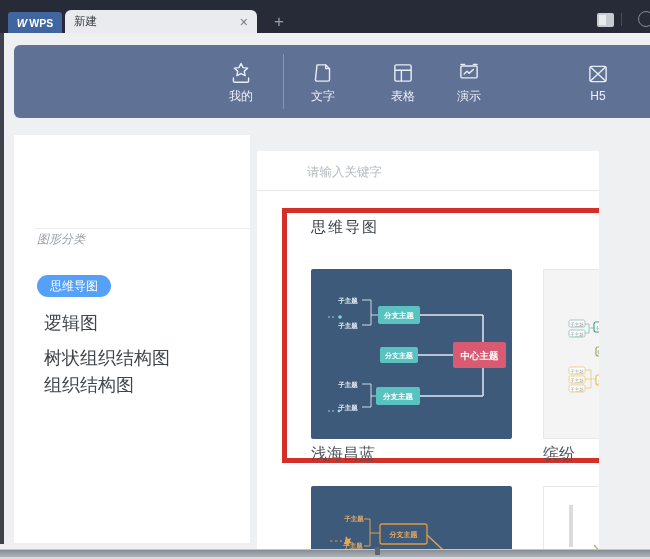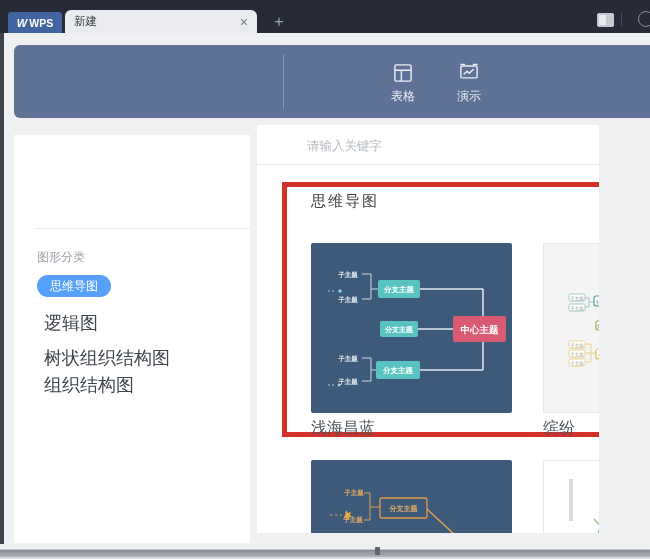--- a/index.html
+++ b/index.html
@@ -30,27 +30,27 @@
   .appbar { left:14px; top:45px; width:636px; height:73px; background:#5f7296; border-radius:6px 0 0 6px; }
   .app-item { position:absolute; top:5px; width:56px; height:64px; display:flex; flex-direction:column;
               align-items:center; justify-content:center; cursor:pointer; border-radius:4px; }
   .app-item.active { background:rgba(255,255,255,0.24); }
   .app-item .lbl { font-size:12px; color:#eef1f7; margin-top:2px; }
   .app-sep { position:absolute; left:269px; top:9px; width:1px; height:55px; background:rgba(255,255,255,0.25); }
 
   
   .sidebar { left:14px; top:135px; width:236px; height:408px; background:#ffffff; }
   .sb-divider { position:absolute; left:20px; right:0; top:93px; height:1px; background:#ededed; }
-  .sb-label { position:absolute; left:23px; top:114px; font-size:12px; color:#9ba1a8; }
+  .sb-label { position:absolute; left:23px; top:96px; font-size:12px; color:#9ba1a8;font-style:italic; }
   .sb-pill { position:absolute; left:23px; top:140px; height:22px; line-height:22px; padding:0 13px;
              background:#55a0f8; border-radius:11px; color:#fff; font-size:12px; cursor:pointer; }
   .sb-item { position:absolute; left:30px; font-size:18px; color:#3f454c; cursor:pointer; }
 
   
-  .content { left:257px; top:125px; width:342px; height:408px; background:#ffffff; overflow:hidden; }
+  .content { left:257px; top:151px; width:342px; height:408px; background:#ffffff; overflow:hidden; }
   .search-input { position:absolute; left:50px; top:10px; width:260px; height:22px; border:none; outline:none;
                   background:transparent; font-family:"Liberation Sans",sans-serif; font-size:12.5px; color:#333; }
   .search-input::placeholder { color:#b6bbc1; }
   .search-icon { position:absolute; left:359px; top:12px; cursor:pointer; }
   .search-underline { position:absolute; left:0; right:0; top:39px; height:1px; background:#e9e9e9; }
   .redbox { position:absolute; left:25px; top:57px; width:400px; height:255px; border:5px solid #d3302a; background:#fff; }
   .section-title { position:absolute; left:24px; top:5px; font-size:15px; color:#3c4146; letter-spacing:2px; }
   .card { position:absolute; cursor:pointer;padding-left:15px; }
   .card1 { left:24px; top:56px; width:201px; height:170px; background:#3d5a7a; border-radius:2px; }
   .card2 { left:256px; top:56px; width:201px; height:170px; background:#f4f4f5; border:1px solid #e8e8e8; }
@@ -87,21 +87,39 @@
   <div class="abs newtab">+</div>
 
   <div class="abs tb-badge"></div>
   <div class="abs tb-badge-inner"></div>
   <div class="abs tb-sep"></div>
   <div class="abs tb-circle"></div>
 
   <div class="abs appbar">
     <div class="app-sep"></div>
 
-
+    <div class="app-item" style="left:199px">
+      <span>
+        <svg width="26" height="26" viewBox="0 0 24 24" fill="none" stroke="#e9edf5" stroke-width="1.3" stroke-linejoin="round" stroke-linecap="round">
+          <path d="M12 3.2 l1.9 3.8 4.2 .5 -3.1 2.9 .8 4.1 -3.8 -2 -3.8 2 .8 -4.1 -3.1 -2.9 4.2 -.5 z"></path>
+          <path d="M5 16.5 v2.8 a1.2 1.2 0 0 0 1.2 1.2 h11.6 a1.2 1.2 0 0 0 1.2 -1.2 v-2.8"></path>
+        </svg>
+      </span>
+      <span class="lbl">我的</span>
+    </div>
+
+    <div class="app-item" style="left:281px">
+      <span>
+        <svg width="26" height="26" viewBox="0 0 24 24" fill="none" stroke="#e9edf5" stroke-width="1.3" stroke-linejoin="round" stroke-linecap="round">
+          <path d="M6.5 4.5 h8 l3.5 3.5 v10 a1.5 1.5 0 0 1 -1.5 1.5 h-10 a1.5 1.5 0 0 1 -1.5 -1.5 z"></path>
+          <path d="M14.5 4.5 v3.5 h3.5"></path>
+        </svg>
+      </span>
+      <span class="lbl">文字</span>
+    </div>
 
     <div class="app-item" style="left:361px">
       <span>
         <svg width="26" height="26" viewBox="0 0 24 24" fill="none" stroke="#e9edf5" stroke-width="1.3" stroke-linejoin="round">
           <rect x="4.5" y="4.5" width="15" height="15" rx="1.5"></rect>
           <path d="M4.5 9.5 H19.5 M10.5 9.5 V19.5"></path>
         </svg>
       </span>
       <span class="lbl">表格</span>
     </div>
@@ -111,20 +129,29 @@
         <svg width="26" height="26" viewBox="0 0 24 24" fill="none" stroke="#e9edf5" stroke-width="1.3" stroke-linejoin="round" stroke-linecap="round">
           <rect x="4.5" y="5.5" width="15" height="11" rx="1"></rect>
           <path d="M8 4 h-3.5 M19.5 4 h-3.5"></path>
           <path d="M7.5 13 l2.7-2.7 2 2 3.8-3.6"></path>
         </svg>
       </span>
       <span class="lbl">演示</span>
     </div>
 
 
+    <div class="app-item" style="left:556px">
+      <span>
+        <svg width="26" height="26" viewBox="0 0 24 24" fill="none" stroke="#e9edf5" stroke-width="1.3" stroke-linejoin="round">
+          <rect x="4.5" y="5" width="15" height="14" rx="1.5"></rect>
+          <path d="M4.8 5.3 L19.2 18.7 M19.2 5.3 L4.8 18.7"></path>
+        </svg>
+      </span>
+      <span class="lbl">H5</span>
+    </div>
   </div>
 
   <div class="abs sidebar">
     <div class="sb-divider"></div>
     <div class="sb-label">图形分类</div>
     <div class="sb-pill">思维导图</div>
     <div class="sb-item" style="top:176px">逻辑图</div>
     <div class="sb-item" style="top:211px">树状组织结构图</div>
     <div class="sb-item" style="top:238px">组织结构图</div>
   </div>

